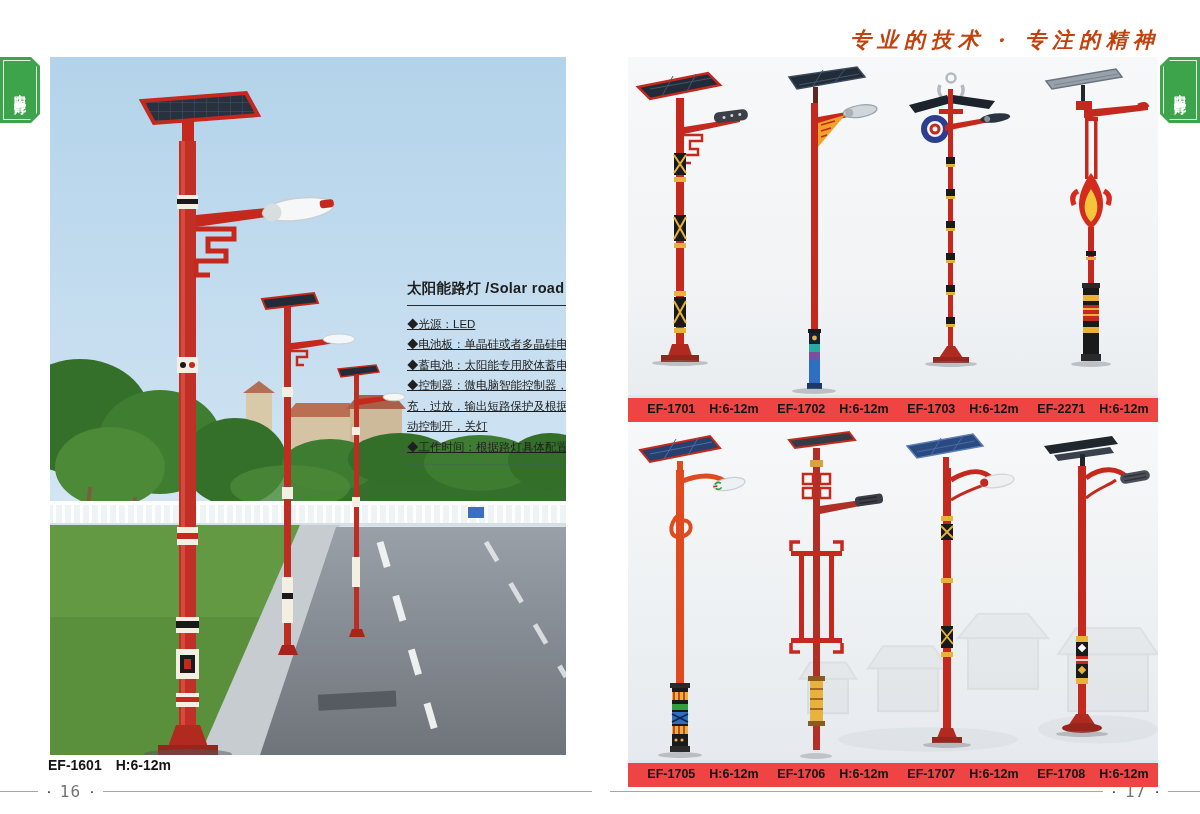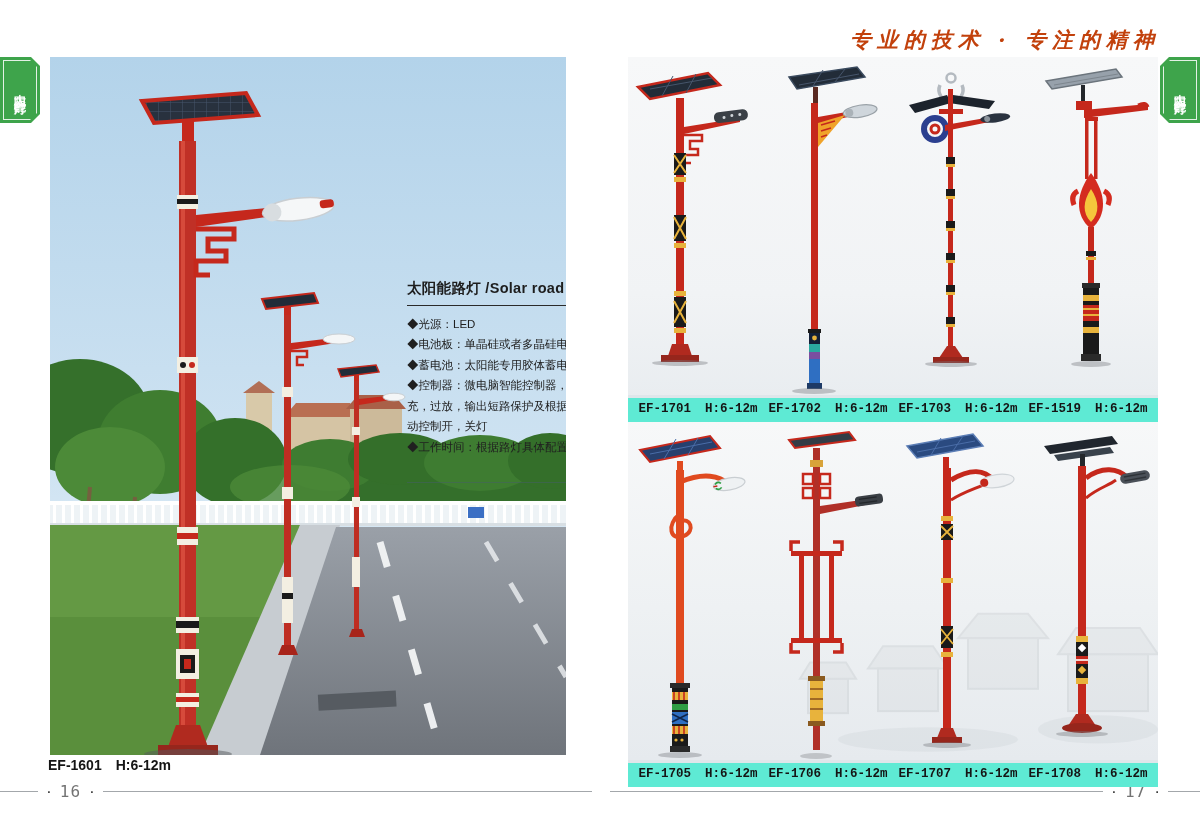--- a/index.html
+++ b/index.html
@@ -17,41 +17,41 @@
   .tab-text{writing-mode:vertical-rl;text-orientation:upright;color:#fff;font-size:12px;font-weight:bold;letter-spacing:3px;line-height:1;}
 
   
   .slogan{right:40px;top:26px;font-family:"DejaVu Serif",serif;font-style:italic;font-weight:bold;
           font-size:21px;color:#c2410c;letter-spacing:6px;white-space:nowrap;}
 
   
   .photo{left:50px;top:57px;width:516px;height:698px;overflow:hidden;}
   .spec{left:357px;top:222px;width:200px;color:#1d1d1d;}
   .spec-title{font-size:14.5px;font-weight:bold;letter-spacing:.3px;padding-bottom:7px;border-bottom:1.5px solid #2a2a2a;white-space:nowrap;}
-  .spec-items{margin-top:8px;font-size:11.5px;line-height:1.78;padding-bottom:25px;border-bottom:1px solid rgba(70,90,110,.45);}
+  .spec-items{margin-top:8px;font-size:11.5px;line-height:1.78;padding-bottom:7px;border-bottom:1px solid rgba(70,90,110,.45);text-decoration:underline;}
   .spec-item{color:#202020;}
 
   
   .photo-label{left:48px;top:757px;font-size:14px;font-weight:bold;color:#151515;}
   .photo-label .gap, .cell-label .gap{display:inline-block;width:14px;}
   .pagerule{top:783px;height:16px;display:flex;align-items:center;}
   .pagerule .line{height:1px;background:#a3a7ab;}
   .pagerule .dot{font-size:13px;color:#333;padding:0 7px;font-family:"DejaVu Sans Mono",monospace;}
   .pagerule .num{font-size:16px;color:#737373;font-family:"DejaVu Sans Mono",monospace;letter-spacing:1px;}
   .rule-left{left:0;width:592px;}
   .rule-right{left:610px;width:590px;}
 
   
   .grid{left:628px;top:57px;width:530px;}
   .row-images{display:flex;justify-content:space-between;height:338px;
               background:linear-gradient(180deg,#f7f8f9 0%,#f1f3f5 70%,#e9edf0 100%);
               border-bottom:3px solid #dfe6ea;position:relative;}
   .row-images.second{background:linear-gradient(180deg,#f7f8f9 0%,#eef1f3 55%,#e6eaee 100%);}
   .cell{width:130px;height:338px;display:flex;align-items:flex-end;justify-content:center;position:relative;z-index:2;}
-  .row-labels{display:flex;justify-content:center;height:24px;background:#5eead4;font-family:Liberation Mono, monospace;}
+  .row-labels{display:flex;justify-content:flex-end;height:24px;background:#ef4444;}
   .cell-label{width:130px;text-align:center;font-size:12.5px;font-weight:bold;color:#151515;white-space:nowrap;line-height:22px;}
   .watermark{position:absolute;left:0;bottom:0;width:100%;height:60%;opacity:.10;z-index:1;pointer-events:none;}
 </style>
 </head>
 <body>
 
 <div class="abs slogan">专业的技术 · 专注的精神</div>
 
 <div class="abs tab tab-left">
   <div class="tab-inner">
@@ -343,21 +343,21 @@
         <rect x="53" y="289" width="20" height="7" fill="#2a2a2a"></rect>
         <ellipse cx="63" cy="299" rx="20" ry="3" fill="#777b7f" opacity=".4"></ellipse>
       </svg>
     </div>
   </div>
 
   <div class="row-labels">
     <div class="cell-label"><span>EF-1701</span><span class="gap"></span><span>H:6-12m</span></div>
     <div class="cell-label"><span>EF-1702</span><span class="gap"></span><span>H:6-12m</span></div>
     <div class="cell-label"><span>EF-1703</span><span class="gap"></span><span>H:6-12m</span></div>
-    <div class="cell-label"><span>EF-1519</span><span class="gap"></span><span>H:6-12m</span></div>
+    <div class="cell-label"><span>EF-2271</span><span class="gap"></span><span>H:6-12m</span></div>
   </div>
 
   <div class="row-images second">
     <svg class="watermark" viewBox="0 0 530 200" preserveAspectRatio="none">
       <g stroke="#5a6168" stroke-width="2" fill="#aab1b7">
         <polygon points="330,80 420,80 400,56 350,56"></polygon>
           <rect x="340" y="80" width="70" height="50"></rect>
         <polygon points="430,96 530,96 512,70 448,70"></polygon>
           <rect x="440" y="96" width="80" height="56"></rect>
         <polygon points="240,110 320,110 305,88 255,88"></polygon>

